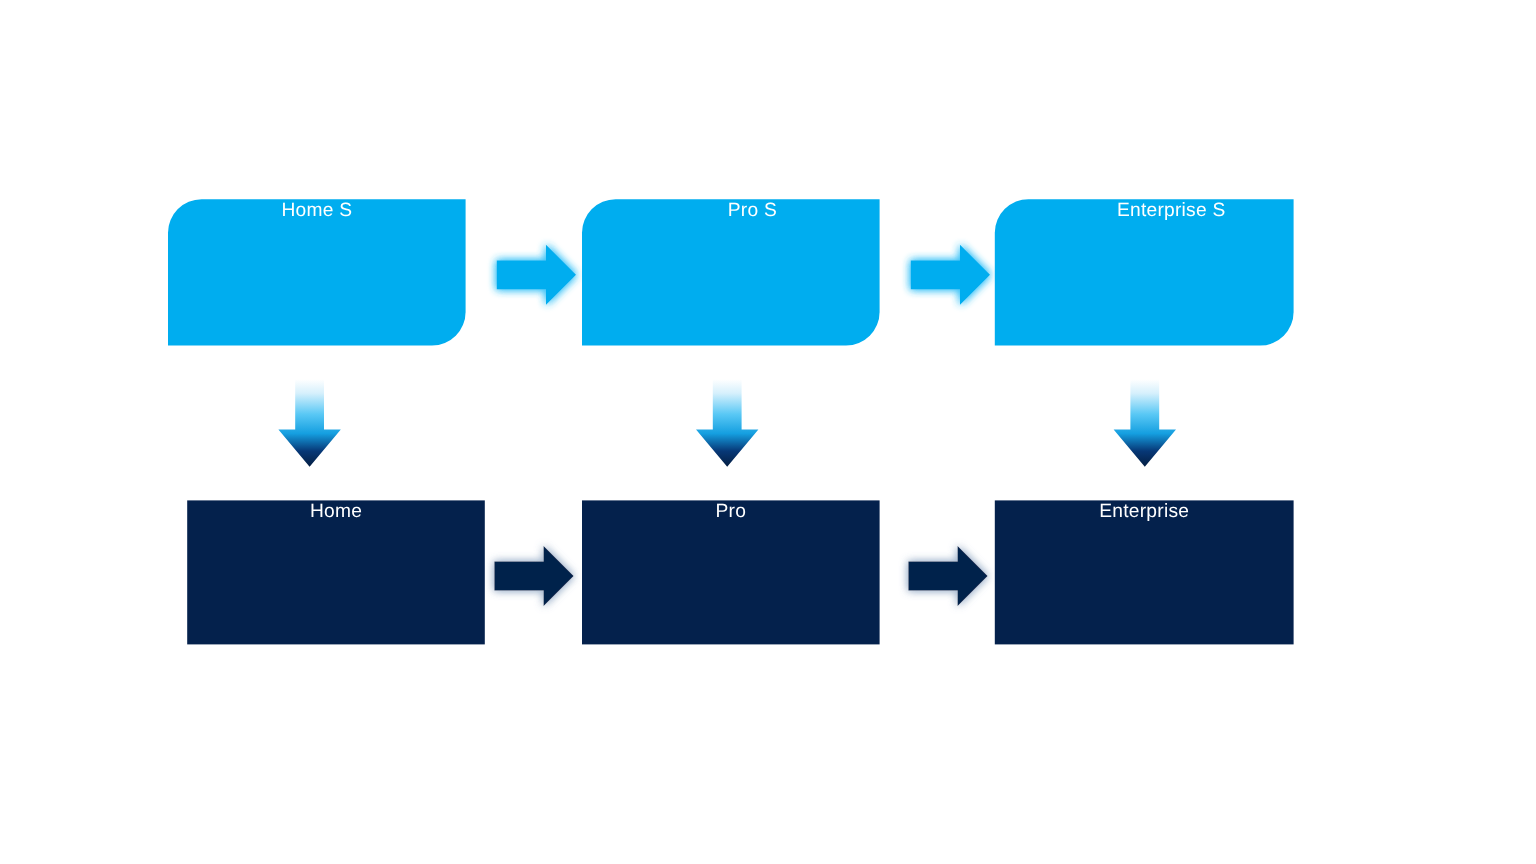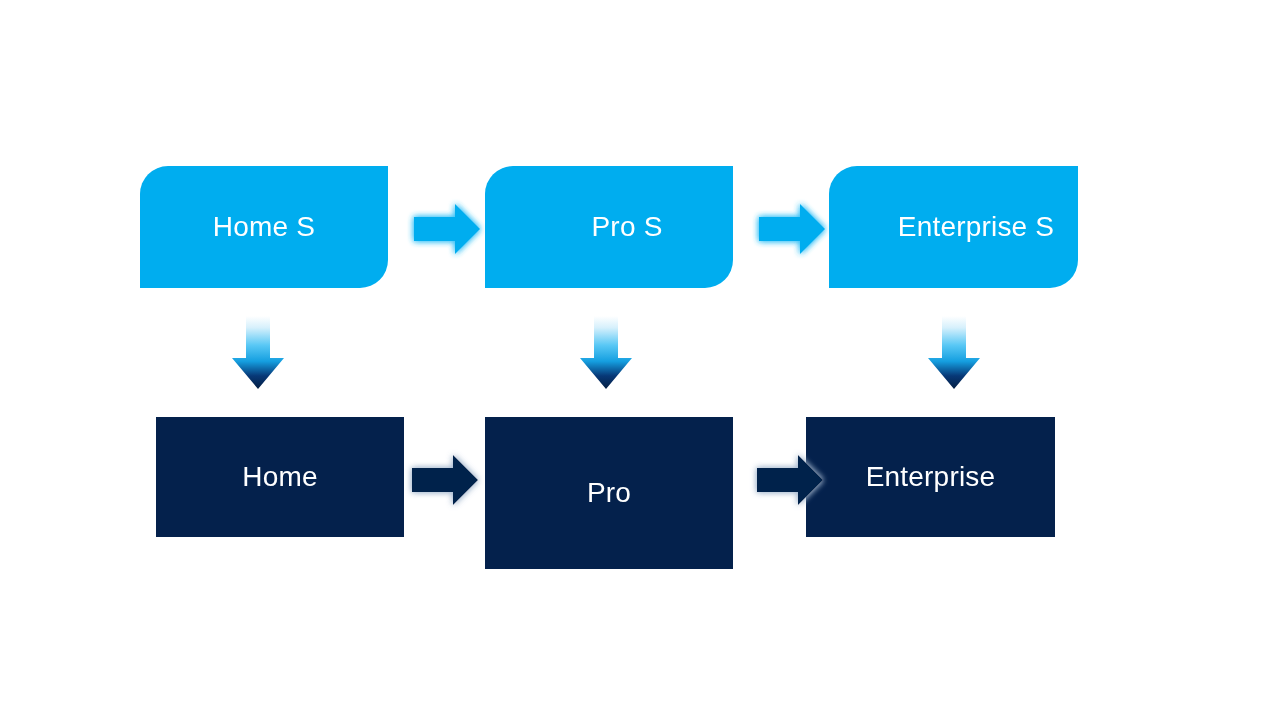--- a/index.html
+++ b/index.html
@@ -22,25 +22,25 @@
     top: 0;
     width: 1280px;
     height: 720px;
     background: #ffffff;
   }
 
   
   .node {
     position: absolute;
     display: flex;
-    align-items: center;
+    align-items: flex-start;
     justify-content: center;
     box-sizing: border-box;
     color: #ffffff;
-    font-size: 28px;
+    font-size: 16px;
     font-weight: 400;
     letter-spacing: 0.2px;
     line-height: 1.2;
     user-select: none;
   }
 
   .node-top {
     background: #00ADEF;
     border-radius: 28px 0 28px 0;
   }
@@ -164,25 +164,25 @@
         </linearGradient>
       </defs>
       <polygon points="21,6 45,6 45,48 59,48 33,79 7,48 21,48" fill="url(#vgrad3)"></polygon>
     </svg>
   </div>
 
   <div class="node node-bottom" style="left:140px; top:417px; width:248px; height:120px;margin-left:16px;">
     <span class="node-label">Home</span>
   </div>
 
-  <div class="node node-bottom" style="left:485px; top:417px; width:248px; height:152px;">
+  <div class="node node-bottom" style="left:485px; top:417px; width:248px; height:120px;">
     <span class="node-label">Pro</span>
   </div>
 
-  <div class="node node-bottom" style="left:806px; top:417px; width:249px; height:120px;">
+  <div class="node node-bottom" style="left:829px; top:417px; width:249px; height:120px;">
     <span class="node-label">Enterprise</span>
   </div>
 
   <div class="arrow" style="left:402px; top:449px; width:82px; height:62px;">
     <svg width="82" height="62" viewBox="0 0 82 62">
       <defs>
         <filter id="glowNavy1" x="-60%" y="-60%" width="220%" height="220%">
           <feGaussianBlur stdDeviation="3.4" result="b"></feGaussianBlur>
           <feFlood flood-color="#9FB3CC" flood-opacity="0.85" result="c"></feFlood>
           <feComposite in="c" in2="b" operator="in" result="g"></feComposite>

